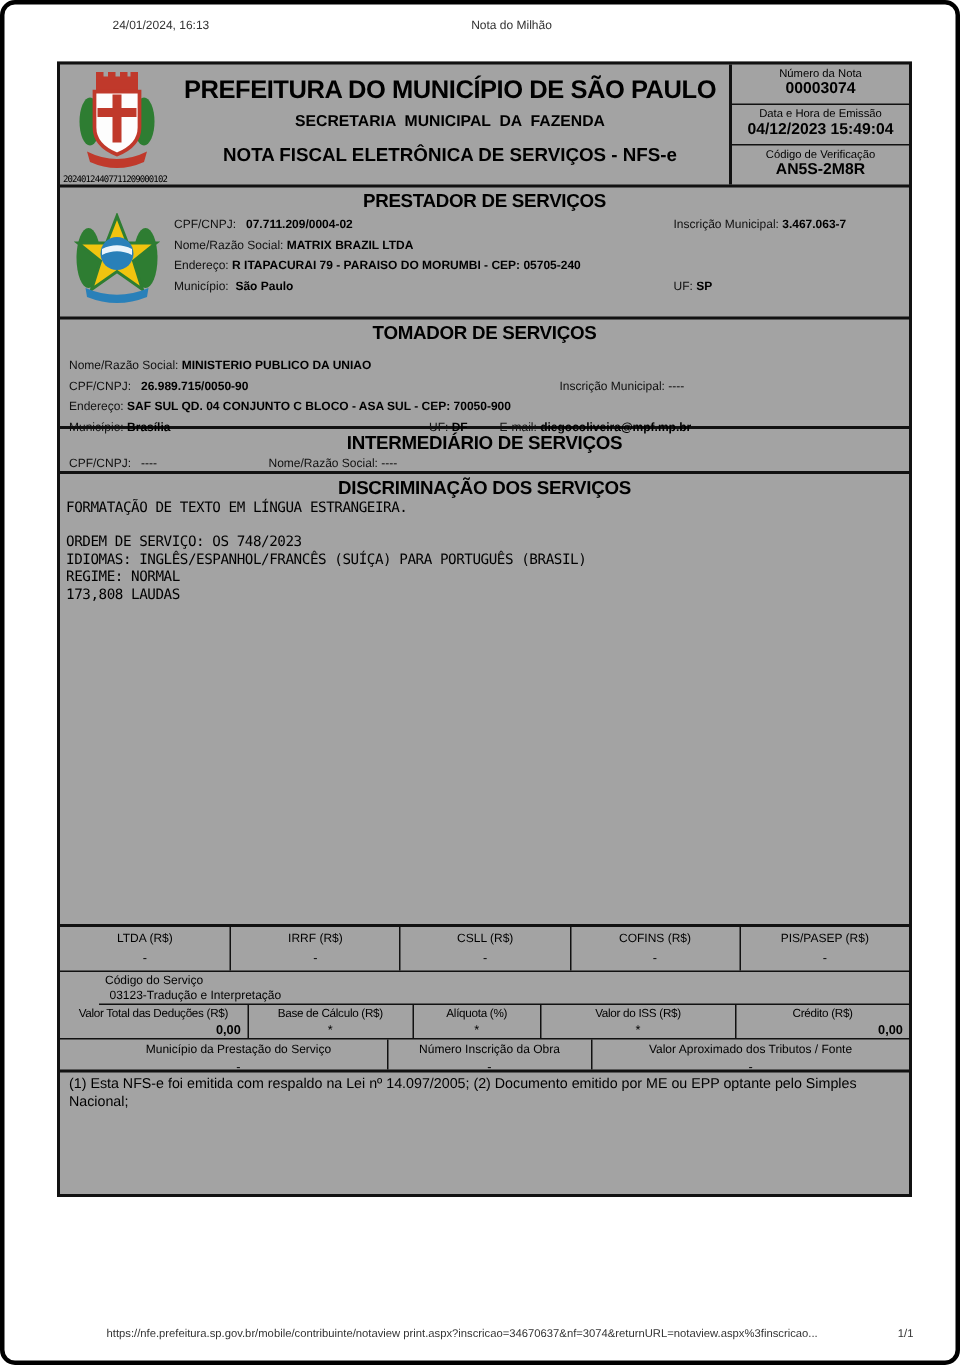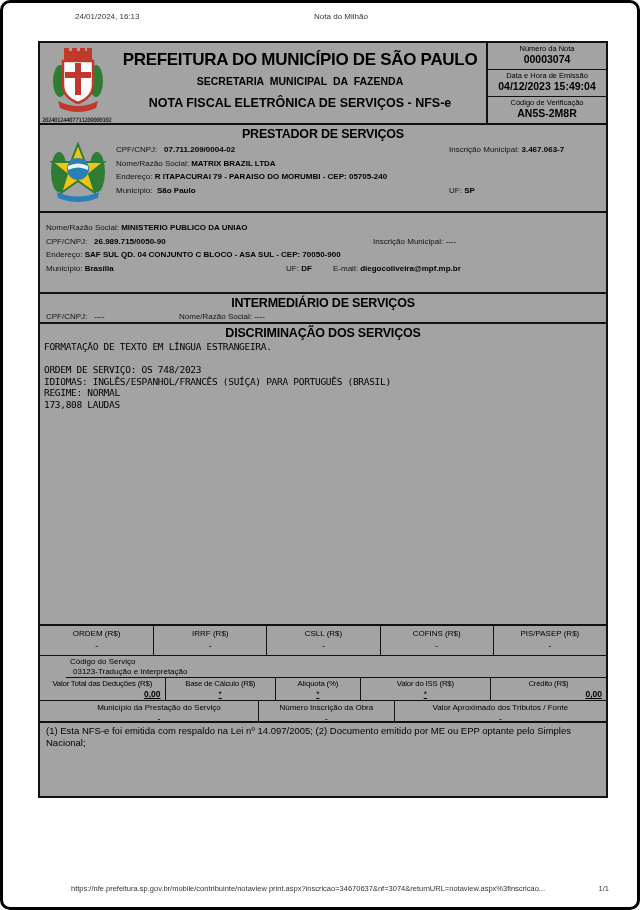--- a/index.html
+++ b/index.html
@@ -57,21 +57,21 @@
   .taxcol .val { font-size:8.5px; margin-top:3px; }
   
   .codigo { height:22px; border-bottom:1px solid #111; padding-left:4px;margin-left:26px; }
   .codigo .lbl { font-size:8px; padding-top:1px; }
   .codigo .val { font-size:8px; padding-left:3px; margin-top:1px; }
   
   .valrow { height:23px; display:flex; border-bottom:1px solid #111; }
   .valcol { text-align:center; padding-top:1px; position:relative; }
   .valcol + .valcol { border-left:1px solid #111; }
   .valcol .lbl { font-size:7.8px; letter-spacing:-0.2px; }
-  .valcol .val { font-size:8.5px; margin-top:1px;text-decoration:underline; }
+  .valcol .val { font-size:8.5px; margin-top:1px; }
   .valcol .val.bold-right { font-weight:bold; text-align:right; padding-right:4px; }
   .vc0 { width:22%; } .vc1 { width:19.5%; } .vc2 { width:15%; } .vc3 { width:23%; } .vc4 { width:20.5%; }
   
   .obrarow { height:22px; display:flex; border-bottom:2px solid #111; }
   .obracol { text-align:center; padding-top:2px; }
   .obracol + .obracol { border-left:1px solid #111; }
   .obracol .lbl { font-size:8px; }
   .obracol .val { font-size:8.5px; margin-top:2px; }
   .oc0 { width:38.5%;padding-left:20px; } .oc1 { width:24%; } .oc2 { width:37.5%; }
   
@@ -160,20 +160,21 @@
           <b>São Paulo</b>
           <span class="pos" style="left:333px">
             <span class="lblr">UF:</span>
             <b>SP</b>
           </span>
         </div>
       </div>
     </div>
 
     <div class="sec tomador">
+      <div class="sec-title">TOMADOR DE SERVIÇOS</div>
       <div class="fields">
         <div class="frow">
           <span class="lblr">Nome/Razão Social:</span>
           <b>MINISTERIO PUBLICO DA UNIAO</b>
         </div>
         <div class="frow">
           <span class="lblr">CPF/CNPJ:</span>&nbsp;&nbsp;
           <b>26.989.715/0050-90</b>
           <span class="pos" style="left:327px">
             <span class="lblr">Inscrição Municipal:</span>
@@ -218,21 +219,21 @@
       <div class="discr-text">FORMATAÇÃO DE TEXTO EM LÍNGUA ESTRANGEIRA.
 
 ORDEM DE SERVIÇO: OS 748/2023
 IDIOMAS: INGLÊS/ESPANHOL/FRANCÊS (SUÍÇA) PARA PORTUGUÊS (BRASIL)
 REGIME: NORMAL
 173,808 LAUDAS</div>
     </div>
 
     <div class="taxrow">
       <div class="taxcol">
-        <div class="lbl">ORDEM (R$)</div>
+        <div class="lbl">LTDA (R$)</div>
         <div class="val">-</div>
       </div>
       <div class="taxcol">
         <div class="lbl">IRRF (R$)</div>
         <div class="val">-</div>
       </div>
       <div class="taxcol">
         <div class="lbl">CSLL (R$)</div>
         <div class="val">-</div>
       </div>

